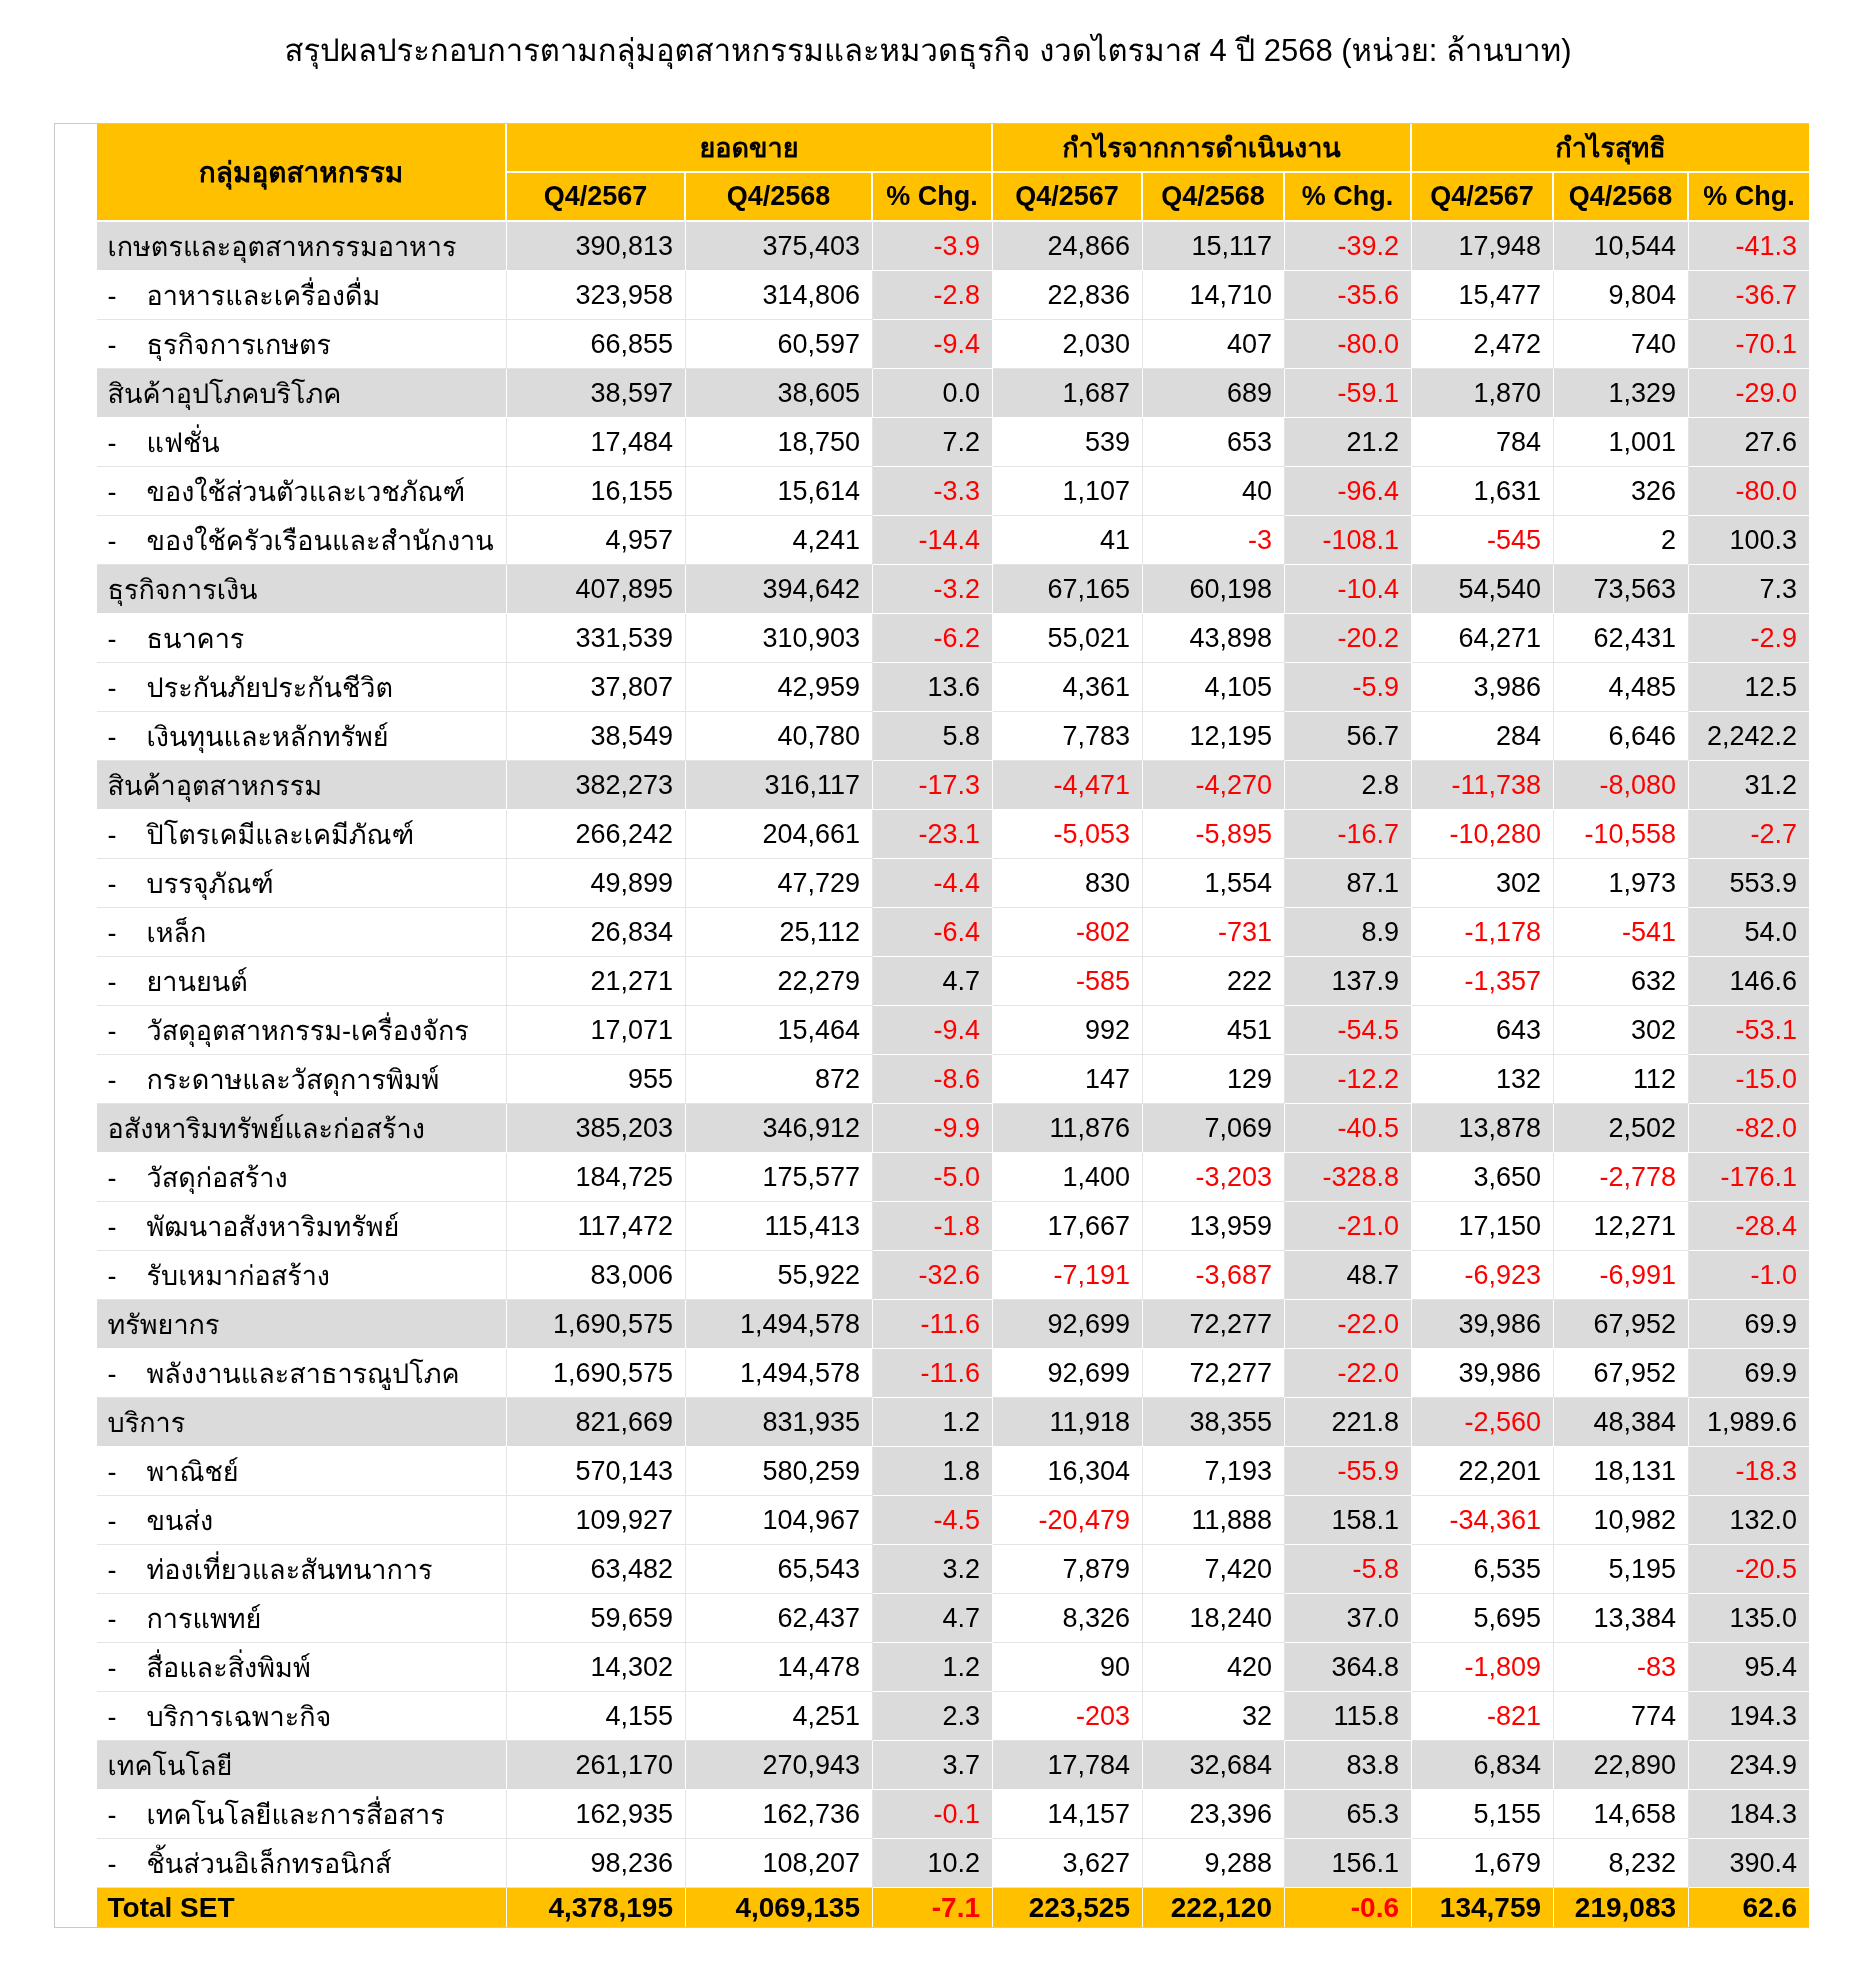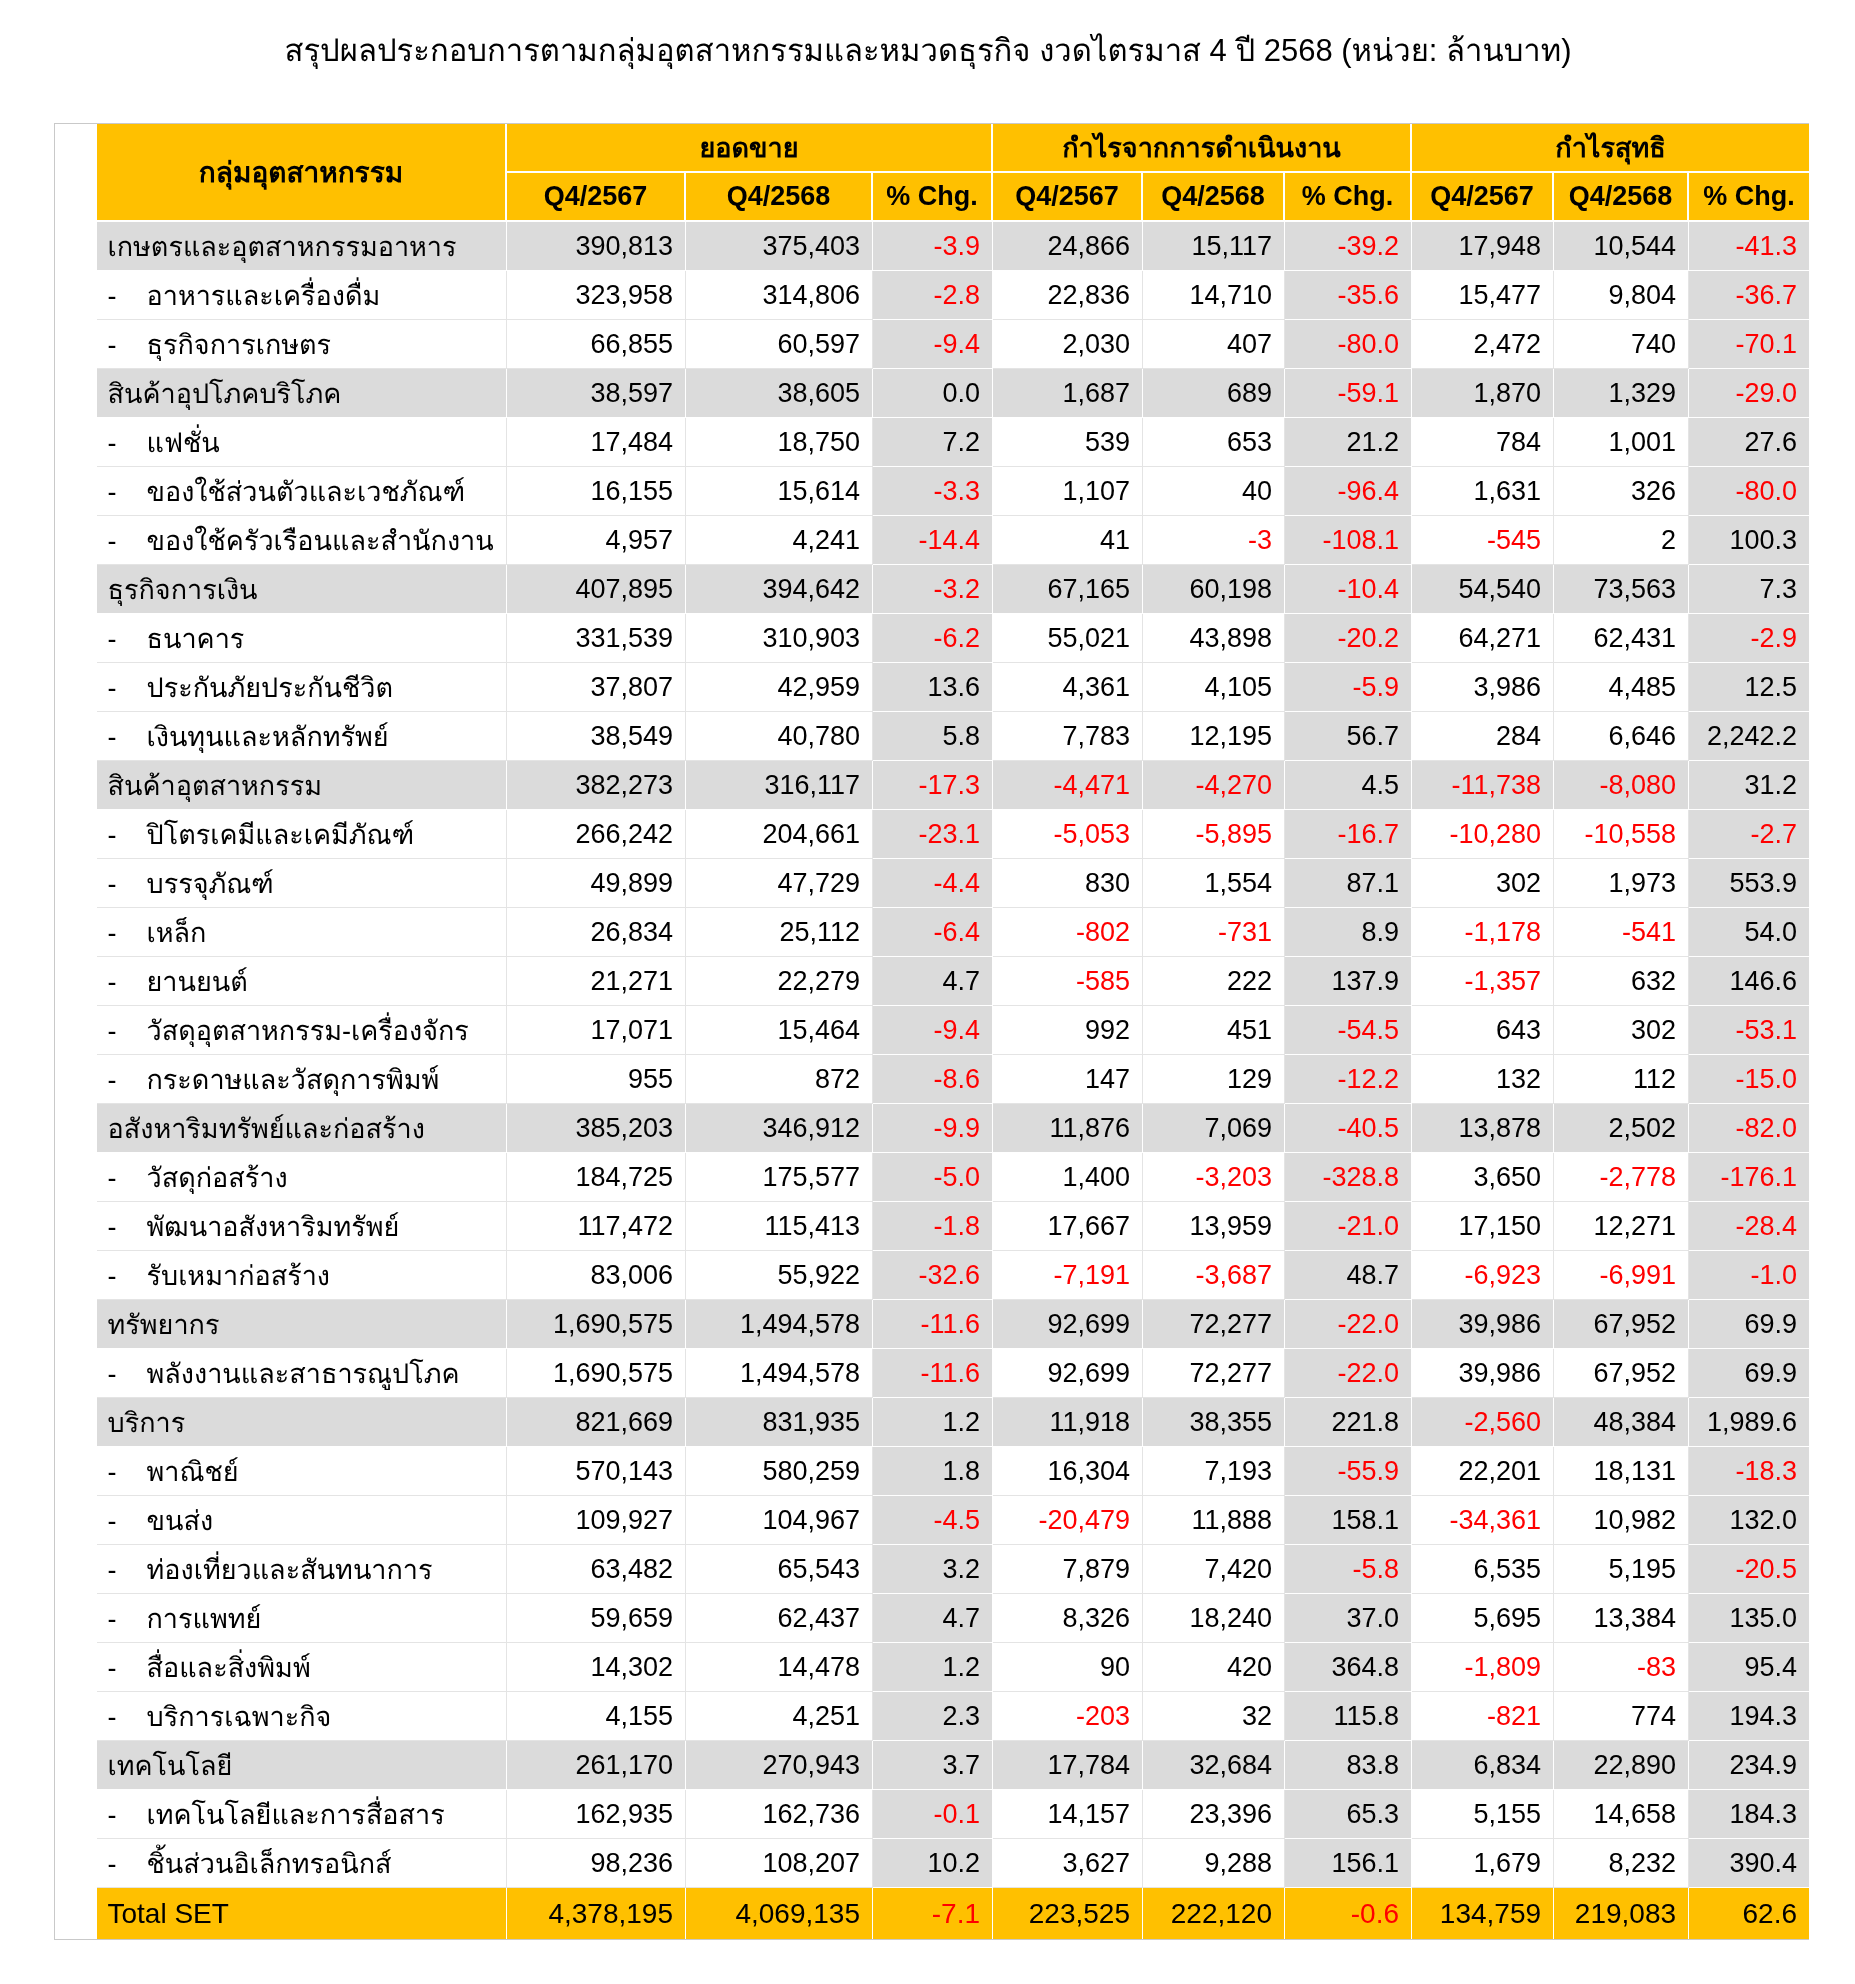--- a/index.html
+++ b/index.html
@@ -58,23 +58,23 @@
   }
   tbody td:last-child{border-right:none;}
   tbody tr:last-child td{border-bottom:none;}
   td.name{text-align:left;padding-left:10.5px;}
   td.name .dash{display:inline-block;width:39px;}
   td.num{text-align:right;padding-right:12px;}
   td.pct{background:var(--group-bg);border-right-color:#fff;border-bottom-color:#fff;}
   tr.group td{background:var(--group-bg);border-right-color:#fff;border-bottom-color:#fff;}
   tr.total td{
     background:var(--header-bg);
-    font-weight:normal;
+    font-weight:bold;
     font-size:28px;
-    height:51px;
+    height:39px;
     border-right-color:#fff;
     border-bottom-color:#fff;
     margin-top:32px;
   }
   td.neg{color:var(--neg);}
 </style>
 </head>
 <body>
 
 <div class="page-title">สรุปผลประกอบการตามกลุ่มอุตสาหกรรมและหมวดธุรกิจ งวดไตรมาส 4 ปี 2568 (หน่วย: ล้านบาท)</div>
@@ -245,21 +245,21 @@
           <td class="num">6,646</td>
           <td class="num pct">2,242.2</td>
         </tr>
         <tr class="group">
           <td class="name">สินค้าอุตสาหกรรม</td>
           <td class="num">382,273</td>
           <td class="num">316,117</td>
           <td class="num pct neg">-17.3</td>
           <td class="num neg">-4,471</td>
           <td class="num neg">-4,270</td>
-          <td class="num pct">4.5</td>
+          <td class="num pct">2.8</td>
           <td class="num neg">-11,738</td>
           <td class="num neg">-8,080</td>
           <td class="num pct">31.2</td>
         </tr>
         <tr class="sub">
           <td class="name"><span class="dash">-</span>ปิโตรเคมีและเคมีภัณฑ์</td>
           <td class="num">266,242</td>
           <td class="num">204,661</td>
           <td class="num pct neg">-23.1</td>
           <td class="num neg">-5,053</td>

